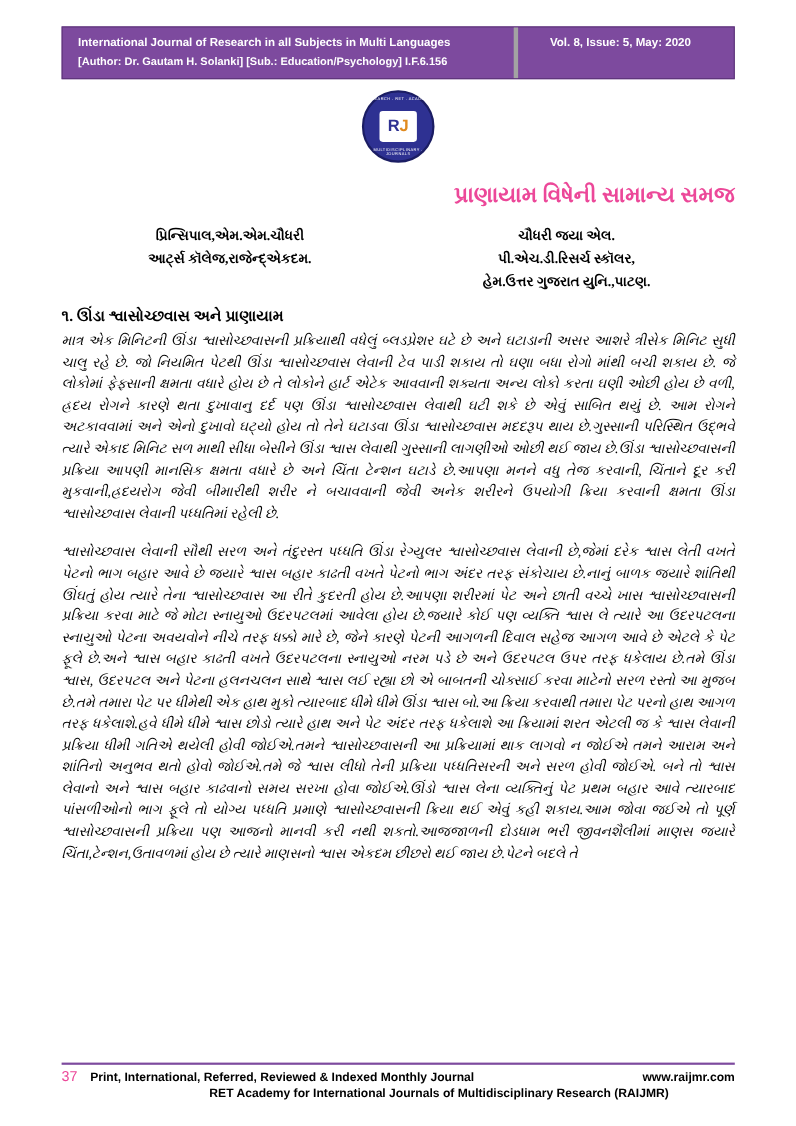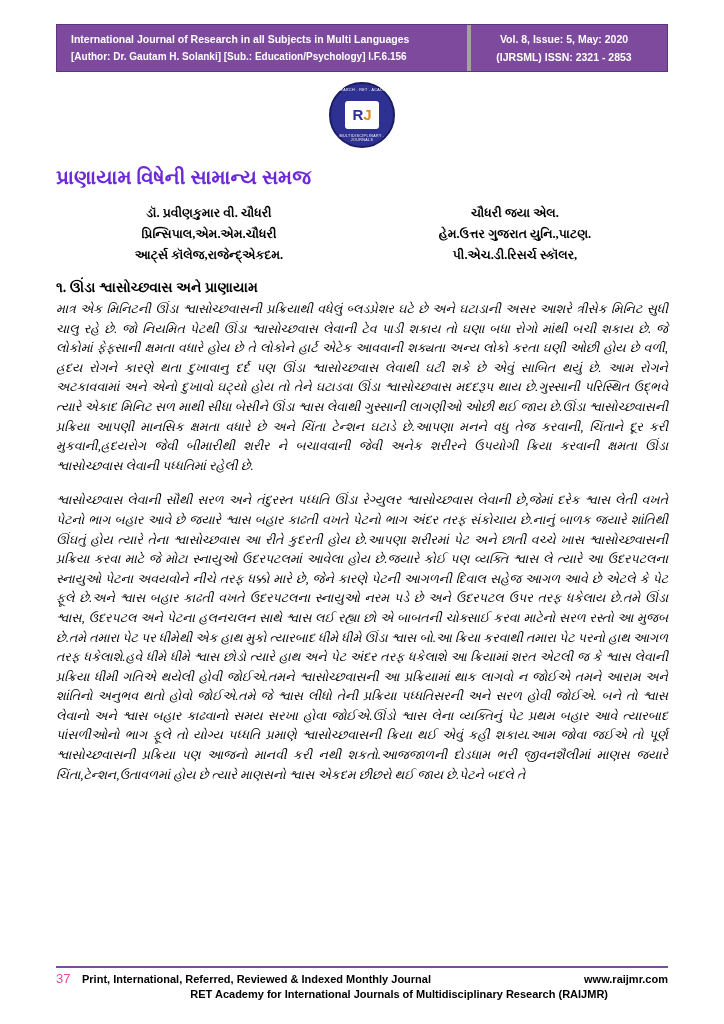--- a/index.html
+++ b/index.html
@@ -105,24 +105,24 @@
     line-height: 28px;
     text-align: center;
   }
   .logo .mark .accent {
     color: #e08a1e;
   }
 
   
   .doc-title {
     margin-top: 14px;
-    text-align: left;
+    text-align: right;
     font-size: 20px;
     font-weight: bold;
-    color: #6d28d9;
+    color: #ec4899;
   }
   .authors {
     margin-top: 14px;
     display: flex;
     font-size: 12.5px;
     font-weight: bold;
   }
   .authors .col {
     width: 50%;
     text-align: center;
@@ -194,46 +194,44 @@
 <div class="page">
   <div class="page-inner">
 
     <div class="header-band">
       <div class="header-left">
         <div class="header-line">International Journal of Research in all Subjects in Multi Languages</div>
         <div class="header-line small">[Author: Dr. Gautam H. Solanki] [Sub.: Education/Psychology] I.F.6.156</div>
       </div>
       <div class="header-right">
         <div class="header-line">Vol. 8, Issue: 5, May: 2020</div>
-        <div class="header-line">(IJRSML)  ISSN: 2321 - 2853</div>
       </div>
     </div>
 
     <div class="logo-wrap">
       <div class="logo">
         <div class="ring-text">RESEARCH . RET . ACADEMY</div>
         <div class="mark">
           <span>R</span><span class="accent">J</span>
         </div>
         <div class="ring-text bottom">MULTIDISCIPLINARY . JOURNALS</div>
       </div>
     </div>
 
     <div class="doc-title">પ્રાણાયામ વિષેની સામાન્ય સમજ</div>
 
     <div class="authors">
       <div class="col">
-        <div>ડૉ. પ્રવીણકુમાર વી. ચૌધરી</div>
         <div>પ્રિન્સિપાલ,એમ.એમ.ચૌધરી</div>
         <div>આર્ટ્સ કૉલેજ,રાજેન્દ્એકદમ.</div>
       </div>
       <div class="col">
         <div>ચૌધરી જયા એલ.</div>
+        <div>પી.એચ.ડી.રિસર્ચ સ્કૉલર,</div>
         <div>હેમ.ઉત્તર ગુજરાત યુનિ.,પાટણ.</div>
-        <div>પી.એચ.ડી.રિસર્ચ સ્કૉલર,</div>
       </div>
     </div>
 
     <div class="section-head">૧. ઊંડા શ્વાસોચ્છવાસ અને પ્રાણાયામ</div>
 
     <div class="body-text">માત્ર એક મિનિટની ઊંડા શ્વાસોચ્છવાસની પ્રક્રિયાથી વધેલું બ્લડપ્રેશર ઘટે છે અને ઘટાડાની અસર આશરે ત્રીસેક મિનિટ સુધી ચાલુ રહે છે. જો નિયમિત પેટથી ઊંડા શ્વાસોચ્છવાસ લેવાની ટેવ પાડી શકાય તો ઘણા બધા રોગો માંથી બચી શકાય છે. જે લોકોમાં ફેફ્સાની ક્ષમતા વધારે હોય છે તે લોકોને હાર્ટ એટેક આવવાની શક્યતા અન્ય લોકો કરતા ઘણી ઓછી હોય છે વળી, હ્રદય રોગને કારણે થતા દુખાવાનુ દર્દ પણ ઊંડા શ્વાસોચ્છવાસ લેવાથી ઘટી શકે છે એવું સાબિત થયું છે. આમ રોગને અટકાવવામાં અને એનો દુખાવો ઘટ્યો હોય તો તેને ઘટાડવા ઊંડા શ્વાસોચ્છવાસ મદદરૂપ થાય છે.ગુસ્સાની પરિસ્થિત ઉદ્ભવે ત્યારે એકાદ મિનિટ સળ માથી સીધા બેસીને ઊંડા શ્વાસ લેવાથી ગુસ્સાની લાગણીઓ ઓછી થઈ જાય છે.ઊંડા શ્વાસોચ્છવાસની પ્રક્રિયા આપણી માનસિક ક્ષમતા વધારે છે અને ચિંતા ટેન્શન ઘટાડે છે.આપણા મનને વધુ તેજ કરવાની, ચિંતાને દૂર કરી મુકવાની,હ્રદયરોગ જેવી બીમારીથી શરીર ને બચાવવાની જેવી અનેક શરીરને ઉપયોગી ક્રિયા કરવાની ક્ષમતા ઊંડા શ્વાસોચ્છવાસ લેવાની પધ્ધતિમાં રહેલી છે.</div>
     <div class="body-text">શ્વાસોચ્છવાસ લેવાની સૌથી સરળ અને તંદુરસ્ત પધ્ધતિ ઊંડા રેગ્યુલર શ્વાસોચ્છવાસ લેવાની છે,જેમાં દરેક શ્વાસ લેતી વખતે પેટનો ભાગ બહાર આવે છે જયારે શ્વાસ બહાર કાઢતી વખતે પેટનો ભાગ અંદર તરફ સંકોચાય છે.નાનું બાળક જયારે શાંતિથી ઊંઘતું હોય ત્યારે તેના શ્વાસોચ્છવાસ આ રીતે કુદરતી હોય છે.આપણા શરીરમાં પેટ અને છાતી વચ્ચે ખાસ શ્વાસોચ્છવાસની પ્રક્રિયા કરવા માટે જે મોટા સ્નાયુઓ ઉદરપટલમાં આવેલા હોય છે.જયારે કોઈ પણ વ્યક્તિ શ્વાસ લે ત્યારે આ ઉદરપટલના સ્નાયુઓ પેટના અવયવોને નીચે તરફ ધક્કો મારે છે, જેને કારણે પેટની આગળની દિવાલ સહેજ આગળ આવે છે એટલે કે પેટ ફૂલે છે.અને શ્વાસ બહાર કાઢતી વખતે ઉદરપટલના સ્નાયુઓ નરમ પડે છે અને ઉદરપટલ ઉપર તરફ ધકેલાય છે.તમે ઊંડા શ્વાસ, ઉદરપટલ અને પેટના હલનચલન સાથે શ્વાસ લઈ રહ્યા છો એ બાબતની ચોક્સાઈ કરવા માટેનો સરળ રસ્તો આ મુજબ છે.તમે તમારા પેટ પર ધીમેથી એક હાથ મુકો ત્યારબાદ ધીમે ધીમે ઊંડા શ્વાસ બો.આ ક્રિયા કરવાથી તમારા પેટ પરનો હાથ આગળ તરફ ધકેલાશે.હવે ધીમે ધીમે શ્વાસ છોડો ત્યારે હાથ અને પેટ અંદર તરફ ધકેલાશે આ ક્રિયામાં શરત એટલી જ કે શ્વાસ લેવાની પ્રક્રિયા ધીમી ગતિએ થયેલી હોવી જોઈએ.તમને શ્વાસોચ્છવાસની આ પ્રક્રિયામાં થાક લાગવો ન જોઈએ તમને આરામ અને શાંતિનો અનુભવ થતો હોવો જોઈએ.તમે જે શ્વાસ લીધો તેની પ્રક્રિયા પધ્ધતિસરની અને સરળ હોવી જોઈએ. બને તો શ્વાસ લેવાનો અને શ્વાસ બહાર કાઢવાનો સમય સરખા હોવા જોઈએ.ઊંડો શ્વાસ લેના વ્યક્તિનું પેટ પ્રથમ બહાર આવે ત્યારબાદ પાંસળીઓનો ભાગ ફૂલે તો યોગ્ય પધ્ધતિ પ્રમાણે શ્વાસોચ્છવાસની ક્રિયા થઈ એવું કહી શકાય.આમ જોવા જઈએ તો પૂર્ણ શ્વાસોચ્છવાસની પ્રક્રિયા પણ આજનો માનવી કરી નથી શકતો.આજજાળની દોડધામ ભરી જીવનશૈલીમાં માણસ જયારે ચિંતા,ટેન્શન,ઉતાવળમાં હોય છે ત્યારે માણસનો શ્વાસ એકદમ છીછરો થઈ જાય છે.પેટને બદલે તે</div>
 
     <div class="footer">
       <div class="footer-rule"></div>

